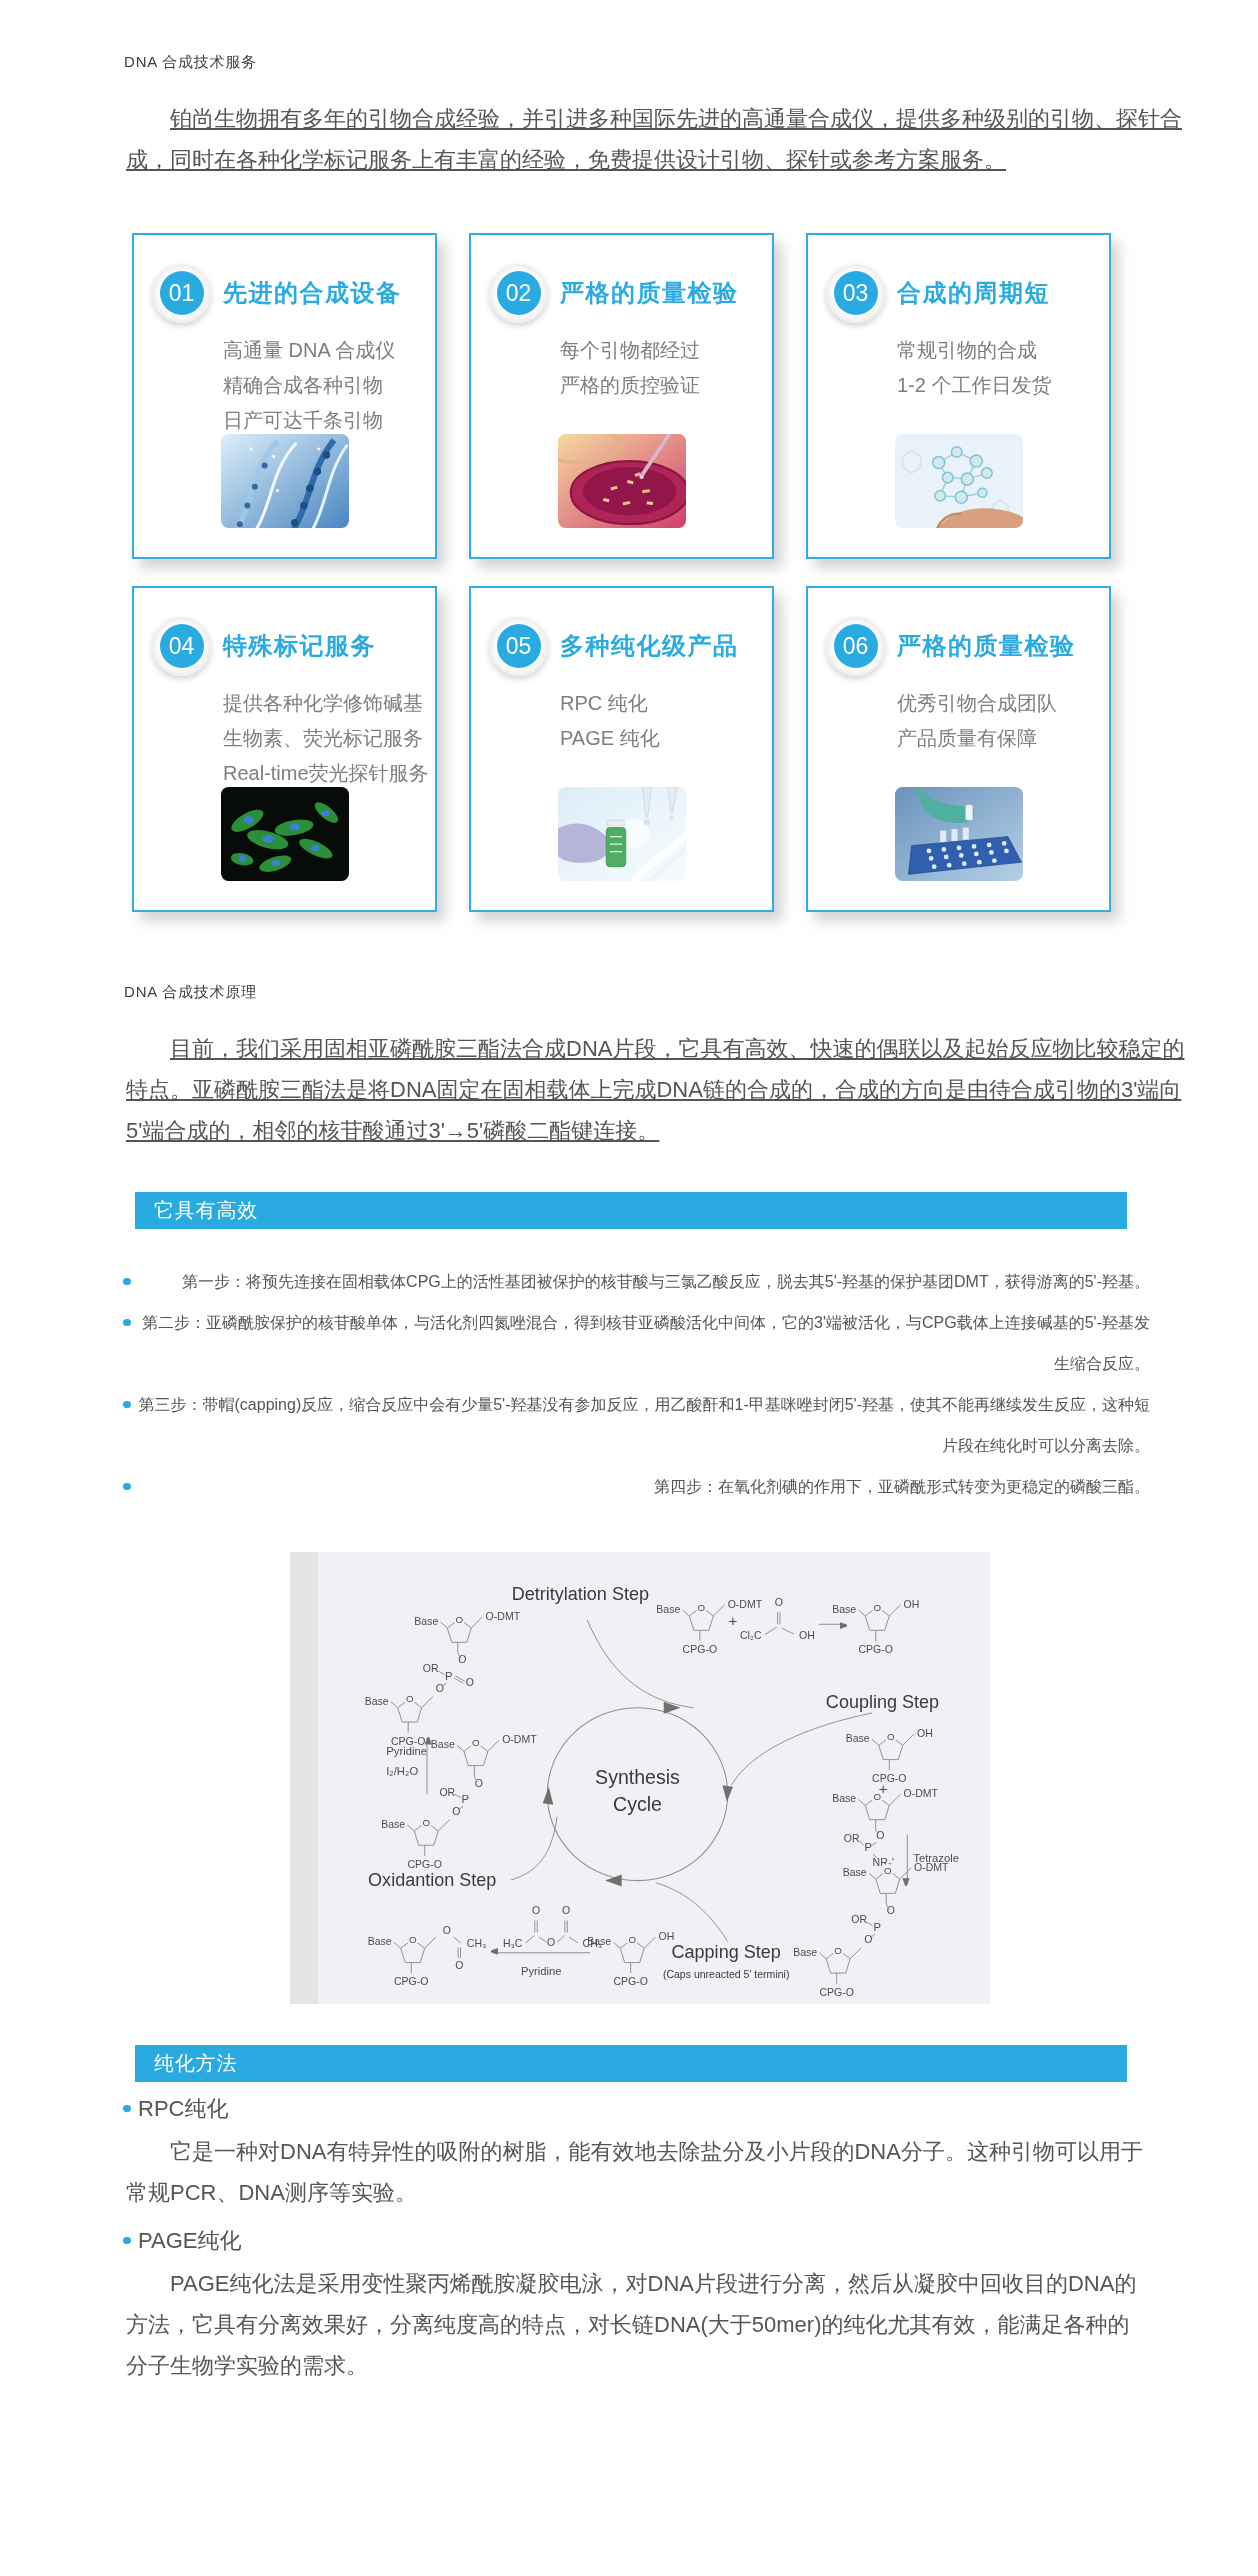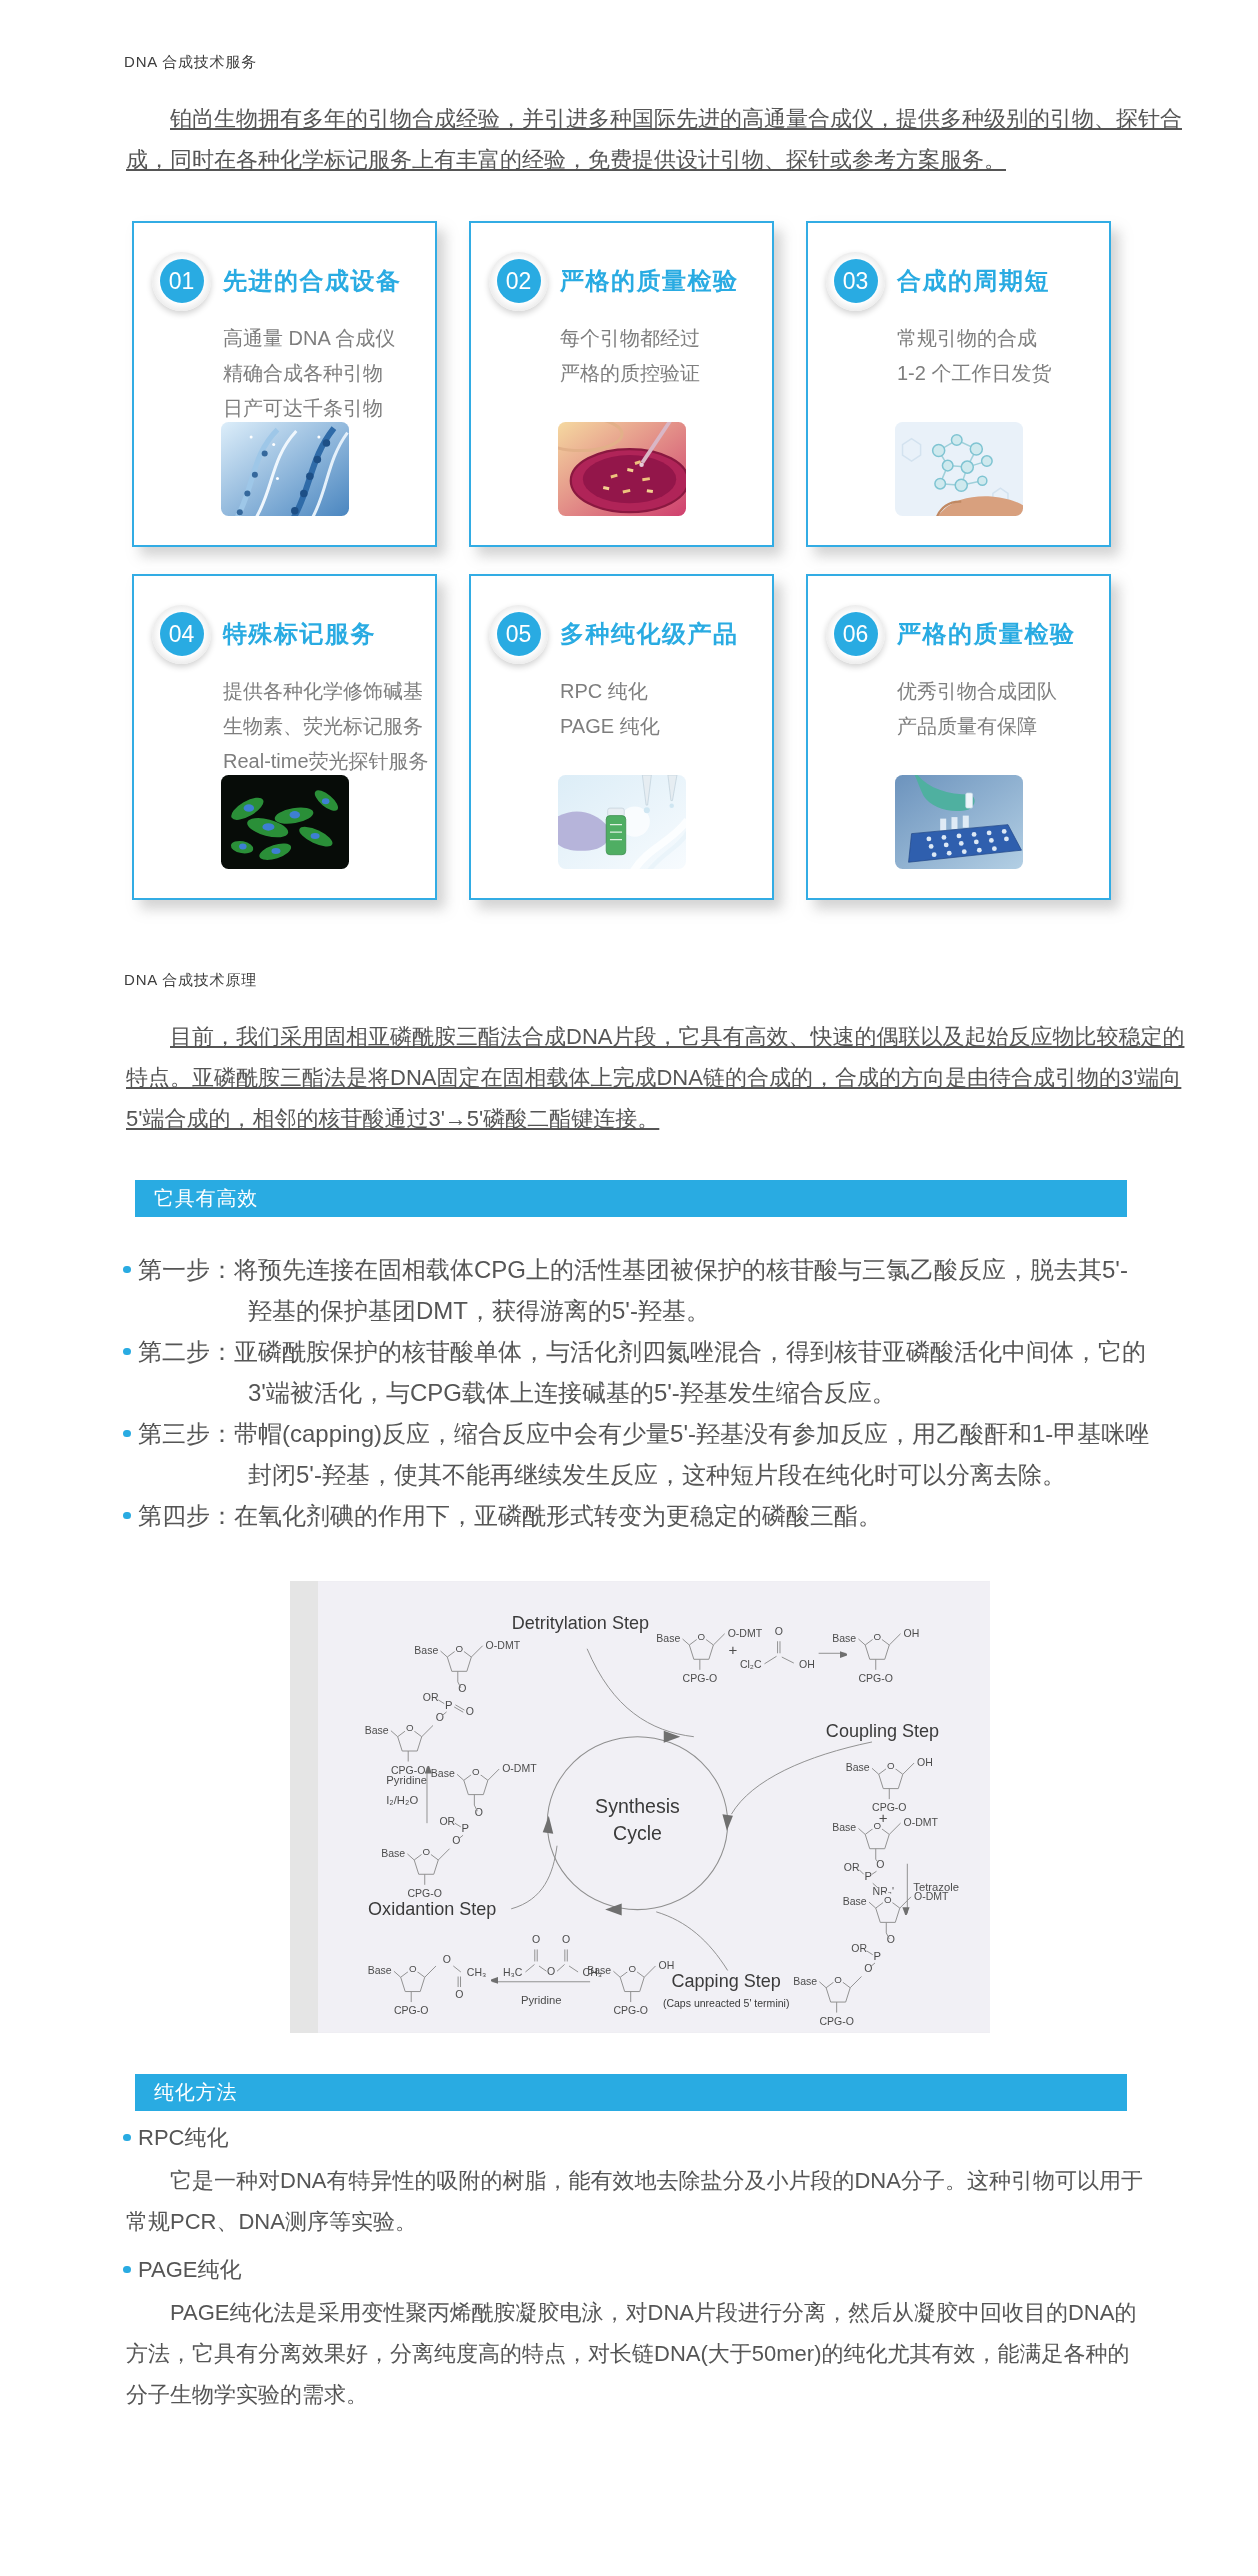--- a/index.html
+++ b/index.html
@@ -1,33 +1,33 @@
 <!DOCTYPE html>
 <html style="font-size:12px"><head>
 <meta charset="utf-8">
 <style>
   html,body{margin:0;padding:0;}
   body{width:1259px;background:#ffffff;font-family:"Liberation Sans","DejaVu Sans",sans-serif;color:#595959;}
   .page{padding:53px 0 45px;}
   h1,h2{font-size:15px;color:#3d3d3d;font-weight:normal;margin:0 0 0 124px;letter-spacing:0.8px;}
   h2{margin-top:71px;}
   .intro,.para{font-size:22px;line-height:41px;color:#555;margin:26px 71px 0 126px;text-indent:2em;text-decoration:underline;}
-  .cards{display:grid;grid-template-columns:repeat(3,305px);column-gap:32px;row-gap:27px;margin:41px 0 0 132px;}
+  .cards{display:grid;grid-template-columns:repeat(3,305px);column-gap:32px;row-gap:27px;margin:53px 0 0 132px;}
   .card{position:relative;height:326px;background:#fff;border:2.3px solid #32ace4;box-sizing:border-box;box-shadow:7.5px 9px 12px rgba(130,130,130,.35);}
   .card-head{display:flex;align-items:center;margin:28.6px 0 0 18px;}
   .badge-ring{flex:0 0 59px;width:59px;height:59px;border-radius:50%;background:radial-gradient(circle,#ffffff 52%,#e9e9e9 74%,#f9f9f9 100%);display:flex;align-items:center;justify-content:center;box-shadow:0 3px 6.8px rgba(0,0,0,.18);}
   .badge{width:44px;height:44px;border-radius:50%;background:#29abe2;color:#fff;font-size:23px;display:flex;align-items:center;justify-content:center;}
   .card-title{margin-left:12px;font-size:24px;font-weight:bold;color:#29abe2;letter-spacing:1.5px;white-space:nowrap;}
   .card-lines{margin:10.5px 6px 0 89px;font-size:20px;line-height:35px;color:#7e7e7e;}
   .card-img{position:absolute;left:50%;transform:translateX(-50%);bottom:28.6px;width:128px;height:94px;border-radius:7.5px;overflow:hidden;}
   .card-img svg{display:block;width:100%;height:100%;}
   .banner{margin:41px 0 0 135px;width:992px;height:37px;background:#29abe2;}
   .banner span{display:block;color:#ffffff;font-size:20px;line-height:37px;padding-left:19px;letter-spacing:0.8px;}
   .steps{list-style:none;margin:32px 109px 0 138px;padding:0;}
-  .steps li{position:relative;font-size:24px;line-height:41px;color:#555;padding-left:110px;text-indent:-110px;}
+  .steps li{position:relative;font-size:16px;line-height:41px;color:#555;padding-left:110px;text-indent:-110px;text-align:right;}
   .dot{position:absolute;left:-15px;top:16.5px;width:7.5px;height:7.5px;border-radius:50%;background:#29abe2;}
   .diagram{margin:45px 0 0 290px;width:672px;height:452px;background:#e5e5e5;padding-left:28px;}
   .diagram svg{display:block;width:100%;height:100%;font-family:inherit;}
   .p-item{position:relative;margin:6px 0 0 138px;font-size:22px;line-height:41px;color:#555;}
   .p-desc{margin:1.5px 113px 7.5px 126px;font-size:22px;line-height:41px;color:#555;text-indent:2em;}
 </style>
 </head>
 <body>
 
 <div class="page">

